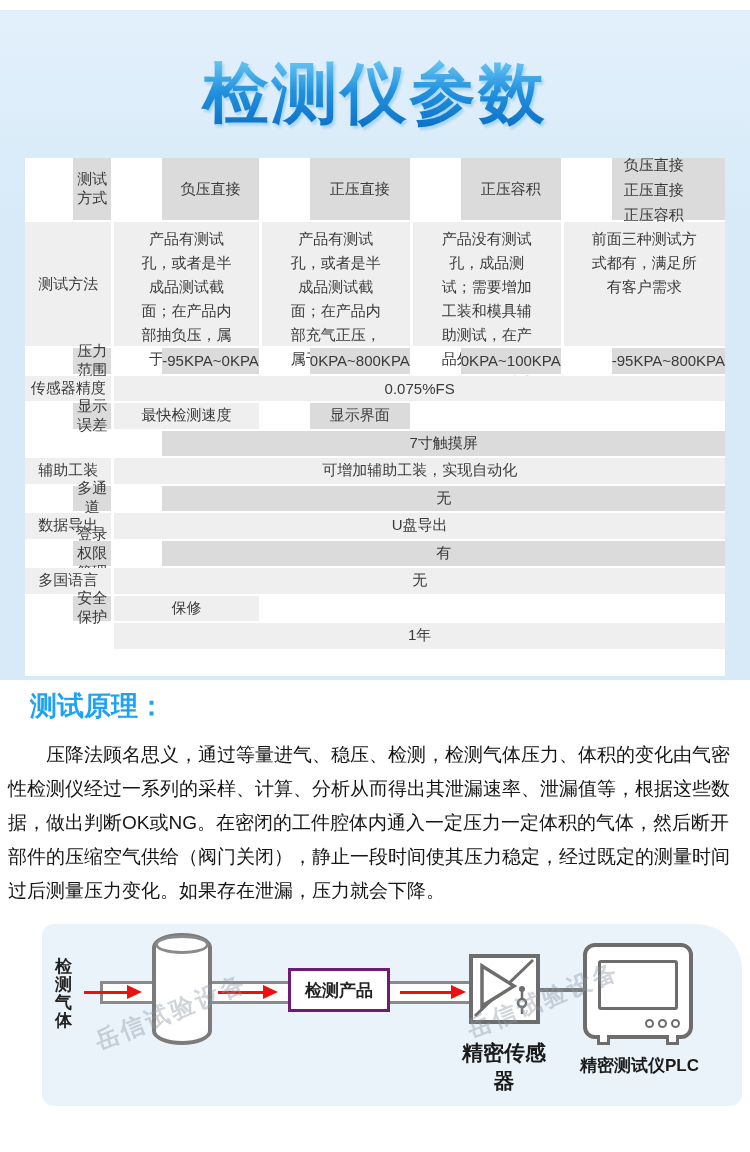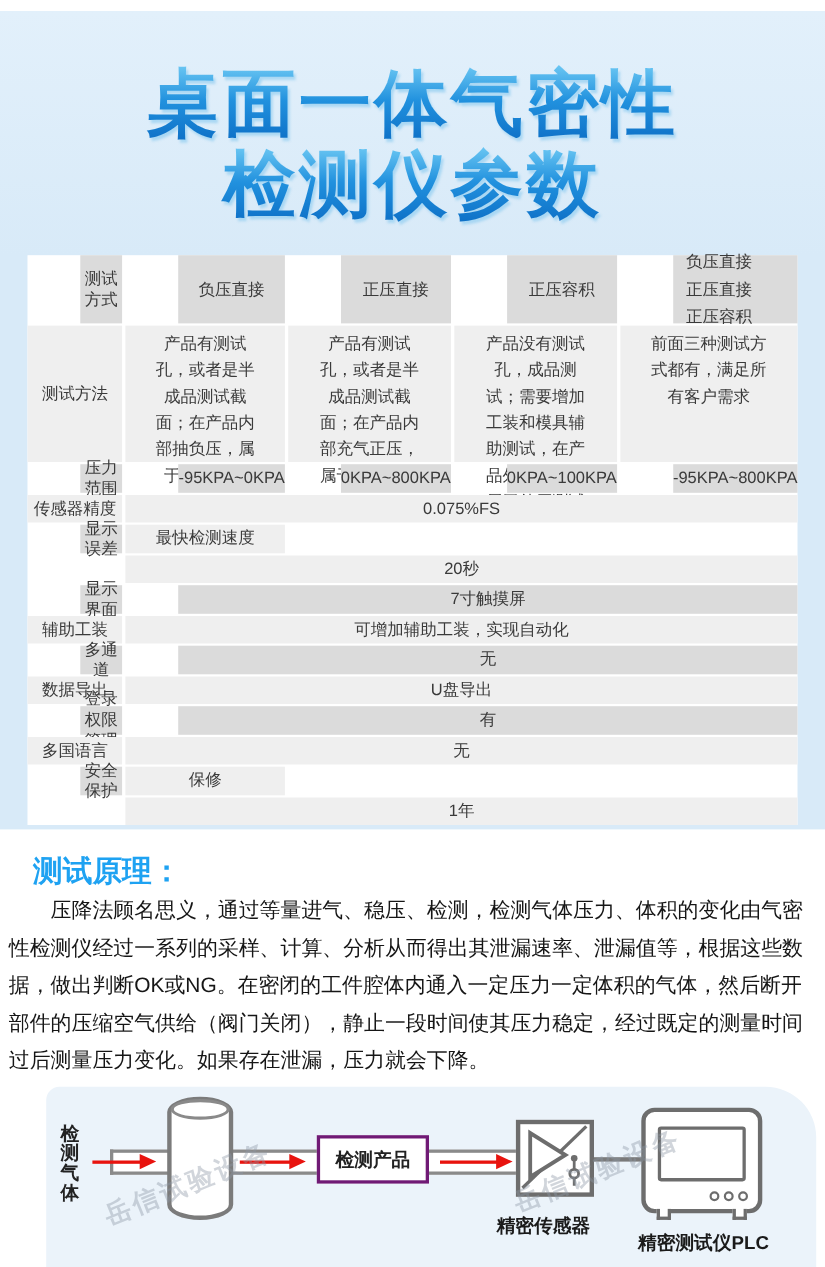--- a/index.html
+++ b/index.html
@@ -20,22 +20,22 @@
     gap:2px 3px;background:#fff;font-size:15px;color:#3a3a3a;}
   .cell{display:flex;align-items:center;justify-content:center;text-align:center;box-sizing:border-box;}
   .dark{background:#dbdbdb;margin-left:48px;}
   .light{background:#efefef;text-align:center;}
   .span4{grid-column:2/6;}
   .method{align-items:flex-start;justify-content:flex-start;text-align:center;
     padding:5px 24px;line-height:24px;}
   .hdr-multi{justify-content:flex-start;text-align:left;padding-left:12px;
     white-space:pre-line;line-height:25px;}
   
-  .principle h2{margin:22px 0 4px 30px;font-size:27px;line-height:32px;color:#1ea2f2;font-weight:bold;}
-  .principle p{margin:4px 8px;font-size:19px;line-height:34px;color:#161616;text-indent:2em;}
+  .principle h2{margin:10px 0 4px 30px;font-size:27px;line-height:32px;color:#1ea2f2;font-weight:bold;}
+  .principle p{margin:16px 8px;font-size:19px;line-height:34px;color:#161616;text-indent:2em;}
   
   .panel{position:relative;margin:6px 0 0 42px;width:700px;height:182px;
     background:#ebf3fa;border-radius:12px 46px 12px 12px;}
   .panel *{box-sizing:border-box;}
   .gas-label{position:absolute;left:13px;top:34px;width:20px;font-size:17px;font-weight:bold;
     line-height:18px;color:#222;word-break:break-all;z-index:3;}
   .pipe{position:absolute;left:58px;top:57px;width:372px;height:23px;background:#fff;
     border-top:3px solid #8a8a8a;border-bottom:3px solid #8a8a8a;border-left:3px solid #8a8a8a;z-index:1;}
   .cylinder{position:absolute;left:110px;top:9px;width:60px;height:112px;background:#fff;
     border:4px solid #7b7b7b;border-radius:30px/14px;z-index:2;}
@@ -57,34 +57,33 @@
     border:4px solid #6d6d6d;border-radius:12px;z-index:2;}
   .plc-screen{position:absolute;left:11px;top:13px;width:80px;height:50px;
     border:3px solid #6d6d6d;border-radius:3px;}
   .plc-dots{position:absolute;right:9px;bottom:7px;display:flex;gap:4px;}
   .dot{width:9px;height:9px;border:2px solid #6d6d6d;border-radius:50%;}
   .foot{position:absolute;bottom:-10px;width:13px;height:10px;background:#fff;
     border:3px solid #6d6d6d;border-top:none;}
   .foot-l{left:10px;} .foot-r{right:10px;}
   .dlabel{position:absolute;text-align:center;font-weight:bold;color:#1a1a1a;z-index:3;}
   .fill-label{left:93px;top:132px;width:170px;font-size:18px;}
-  .sensor-label{left:402px;top:115px;width:100px;font-size:17px;}
+  .sensor-label{left:412px;top:115px;width:100px;font-size:21px;}
   .plc-label{left:530px;top:130px;width:135px;font-size:17px;}
   .wm{position:absolute;color:#8d98a6;opacity:.4;font-size:24px;font-weight:bold;
     letter-spacing:3px;transform:rotate(-22deg);z-index:5;white-space:nowrap;}
   .wm1{left:48px;top:72px;} .wm2{left:420px;top:60px;}
 </style>
 </head>
 <body>
 
 <div class="top-strip"></div>
 
 <div class="blue-area">
   <div class="title-wrap">
-    <div class="title-line">桌面一体气密性</div>
     <div class="title-line">检测仪参数</div>
   </div>
 
   <div class="spec-table">
 
     <div class="cell dark">测试方式</div>
     <div class="cell dark">负压直接</div>
     <div class="cell dark">正压直接</div>
     <div class="cell dark">正压容积</div>
     <div class="cell dark hdr-multi">负压直接
@@ -100,21 +99,20 @@
     <div class="cell dark">压力范围</div>
     <div class="cell dark">-95KPA~0KPA</div>
     <div class="cell dark">0KPA~800KPA</div>
     <div class="cell dark">0KPA~100KPA</div>
     <div class="cell dark">-95KPA~800KPA</div>
 
     <div class="cell light">传感器精度</div>
     <div class="cell light span4">0.075%FS</div>
     <div class="cell dark">显示误差</div>
     <div class="cell light">最快检测速度</div>
-    <div class="cell light span4">20秒</div>
     <div class="cell dark">显示界面</div>
     <div class="cell dark span4">7寸触摸屏</div>
     <div class="cell light">辅助工装</div>
     <div class="cell light span4">可增加辅助工装，实现自动化</div>
     <div class="cell dark">多通道</div>
     <div class="cell dark span4">无</div>
     <div class="cell light">数据导出</div>
     <div class="cell light span4">U盘导出</div>
     <div class="cell dark">登录权限管理</div>
     <div class="cell dark span4">有</div>

